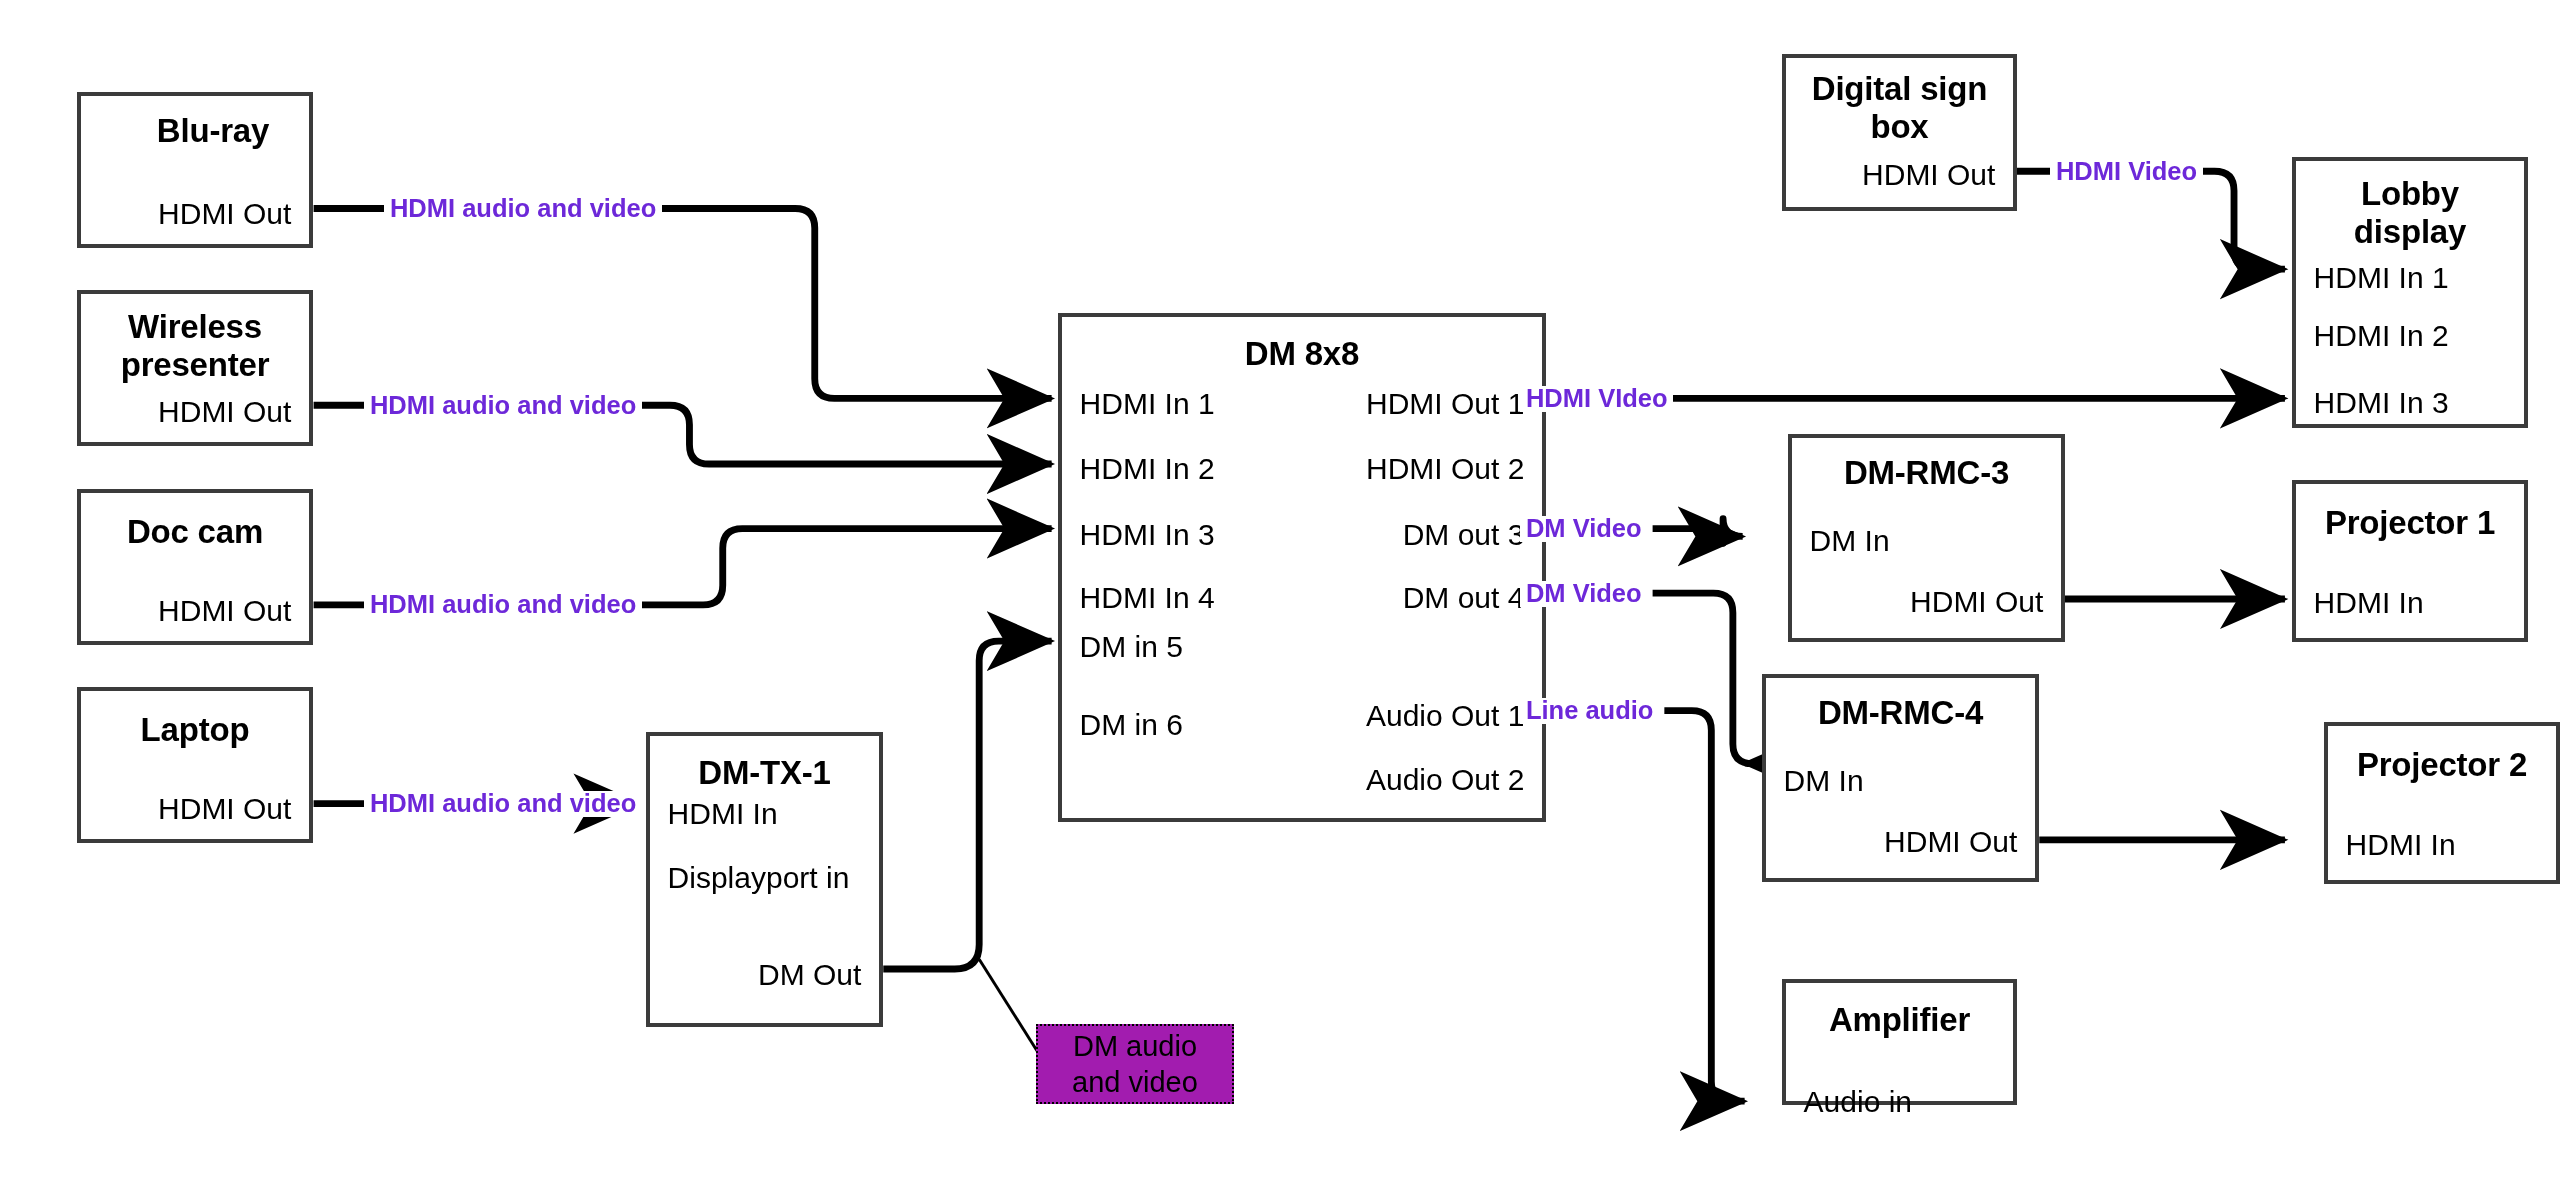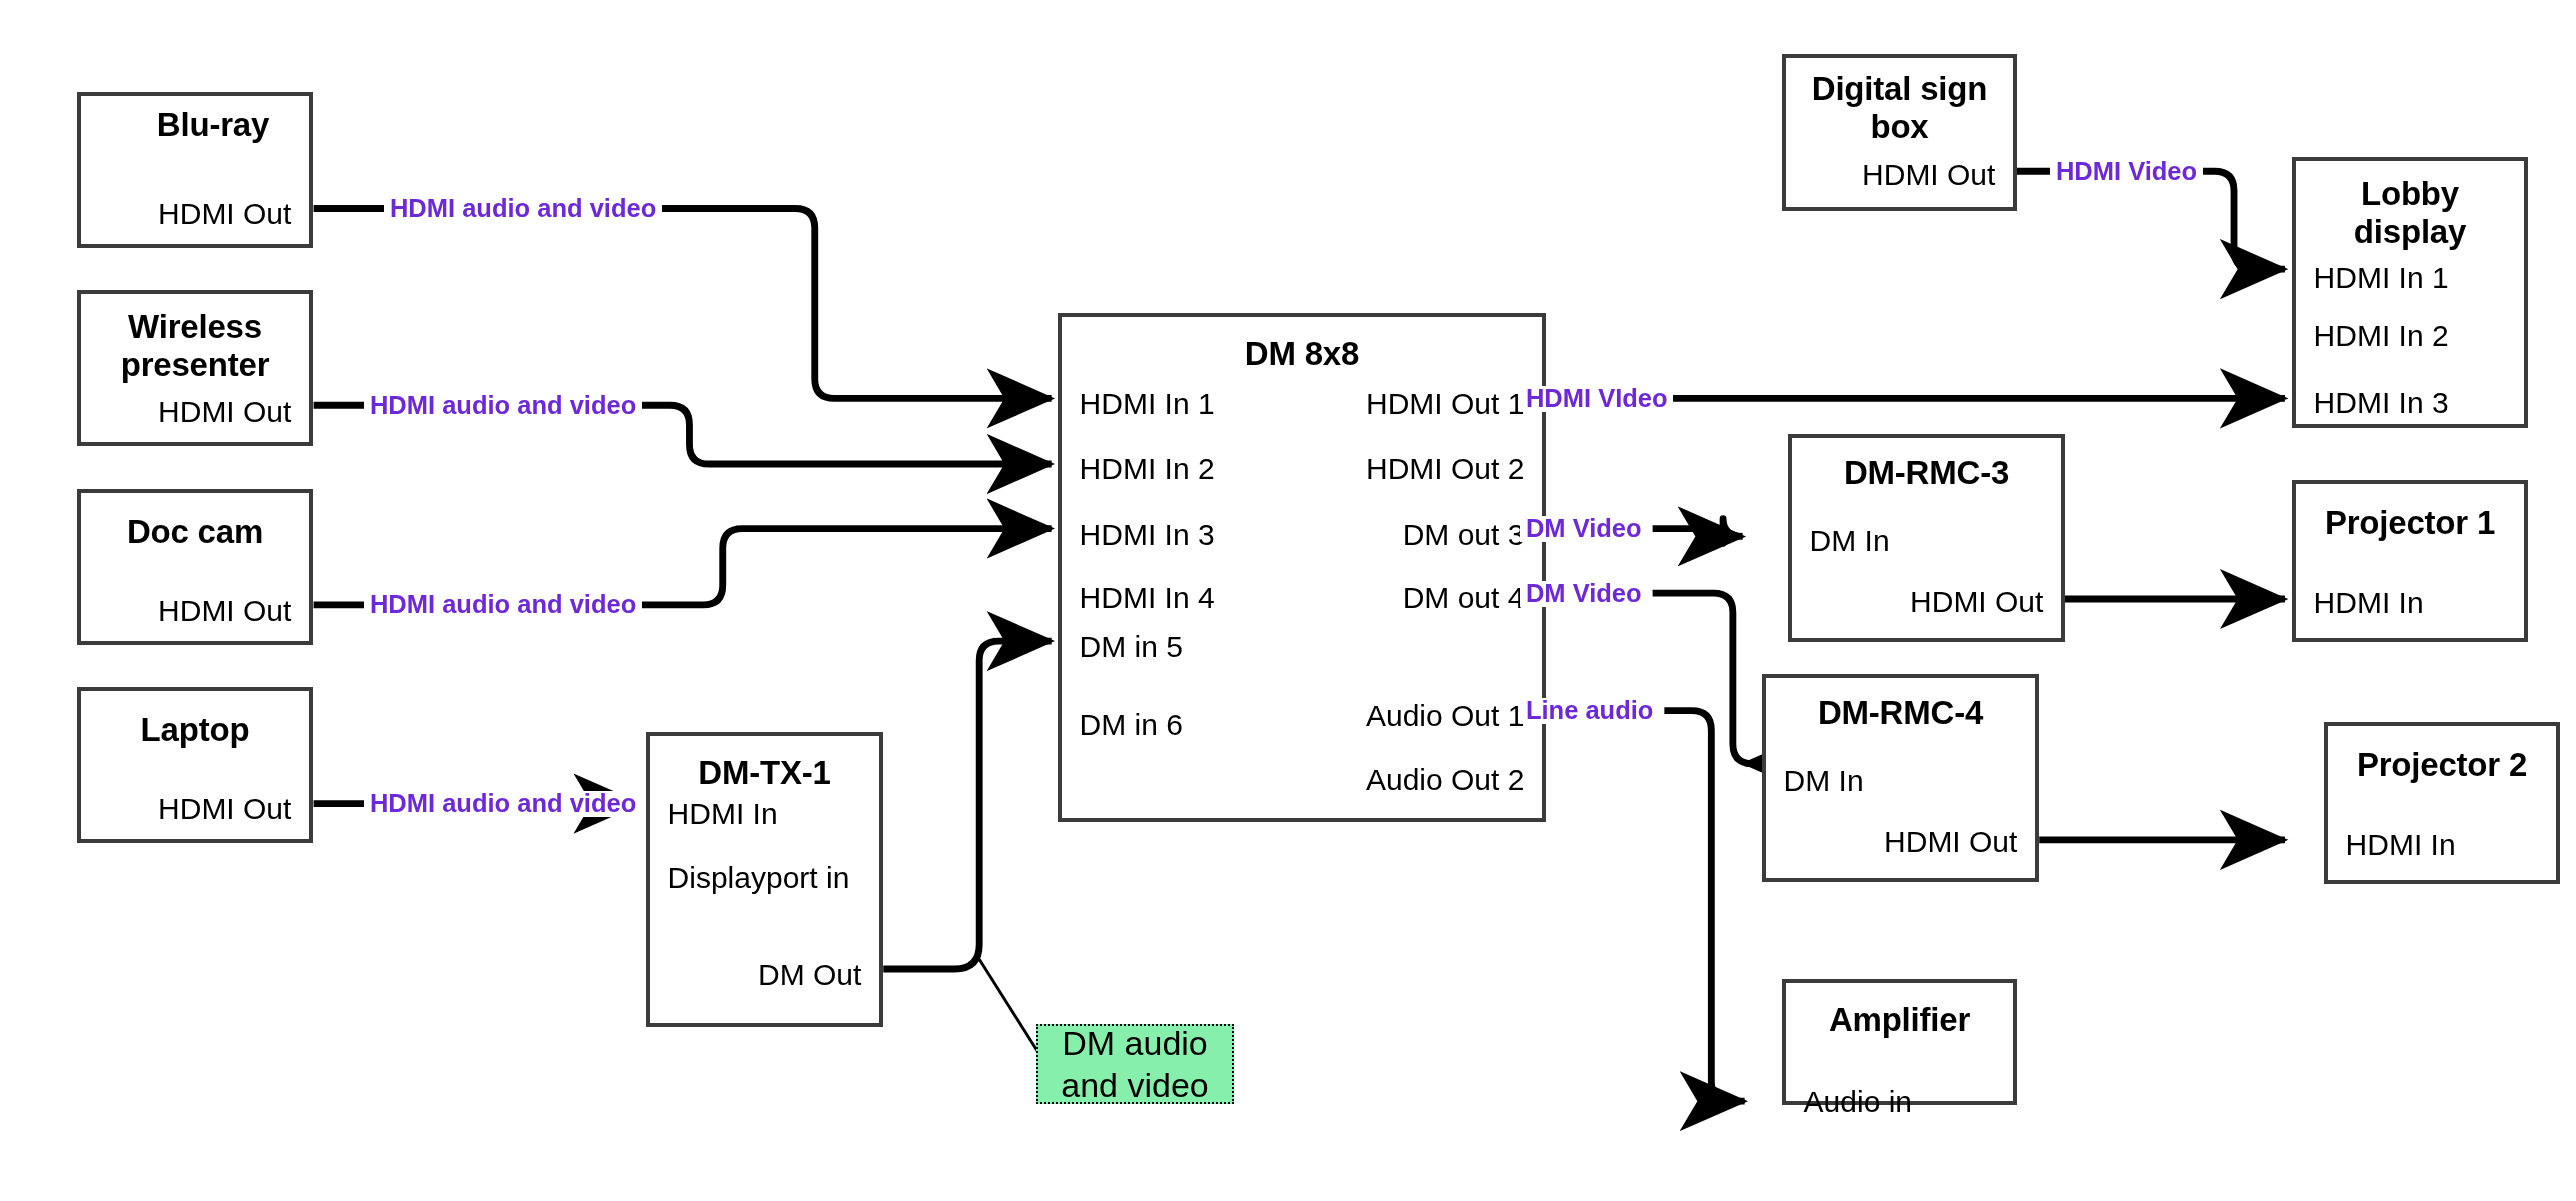--- a/index.html
+++ b/index.html
@@ -74,26 +74,26 @@
     background: #ffffff;
     white-space: nowrap;
     padding: 0 5.9px;
     line-height: 1;
     font-weight: bold;
   }
   .note-box {
     position: absolute;
     box-sizing: border-box;
     border: 2.9px dotted #000000;
-    background: #86efac;
+    background: #a21caf;
     display: flex;
     align-items: center;
     justify-content: center;
     text-align: center;
-    font-size: 34px;
+    font-size: 29px;
     color: #000000;
     line-height: 1.25;
     padding: 3.9px 7.8px;
   }
 </style>
 </head>
 <body>
 
 <div id="diagram-root">
 
@@ -128,21 +128,21 @@
     <path class="wire" d="M1510,726 L1556,726 M1700,726 L1728,726 Q1748,726 1748,746 L1748,1105 Q1748,1125 1768,1125 L1782,1125" marker-end="url(#arrow)"></path>
 
     <path class="wire" d="M2060,175 L2098,175 M2246,175 L2262,175 Q2282,175 2282,195 L2282,255 Q2282,275 2302,275 L2334,275" marker-end="url(#arrow)"></path>
 
     <path class="wire" d="M2083,612 L2334,612" marker-end="url(#arrow)"></path>
 
     <path class="wire" d="M2083,858 L2334,858" marker-end="url(#arrow)"></path>
   </svg>
 
   <div class="node" style="left:77px; top:92px; width:236px; height:156px;">
-    <div class="node-title" style="top:10px;padding-left:36px;">Blu-ray</div>
+    <div class="node-title" style="top:16px;padding-left:36px;">Blu-ray</div>
     <div class="port right" style="top:103px;">HDMI Out</div>
   </div>
 
   <div class="node" style="left:77px; top:290px; width:236px; height:156px;">
     <div class="node-title" style="top:13.7px;">Wireless</div>
     <div class="node-title" style="top:52px;">presenter</div>
     <div class="port right" style="top:103px;">HDMI Out</div>
   </div>
 
   <div class="node" style="left:77px; top:489px; width:236px; height:156px;">

